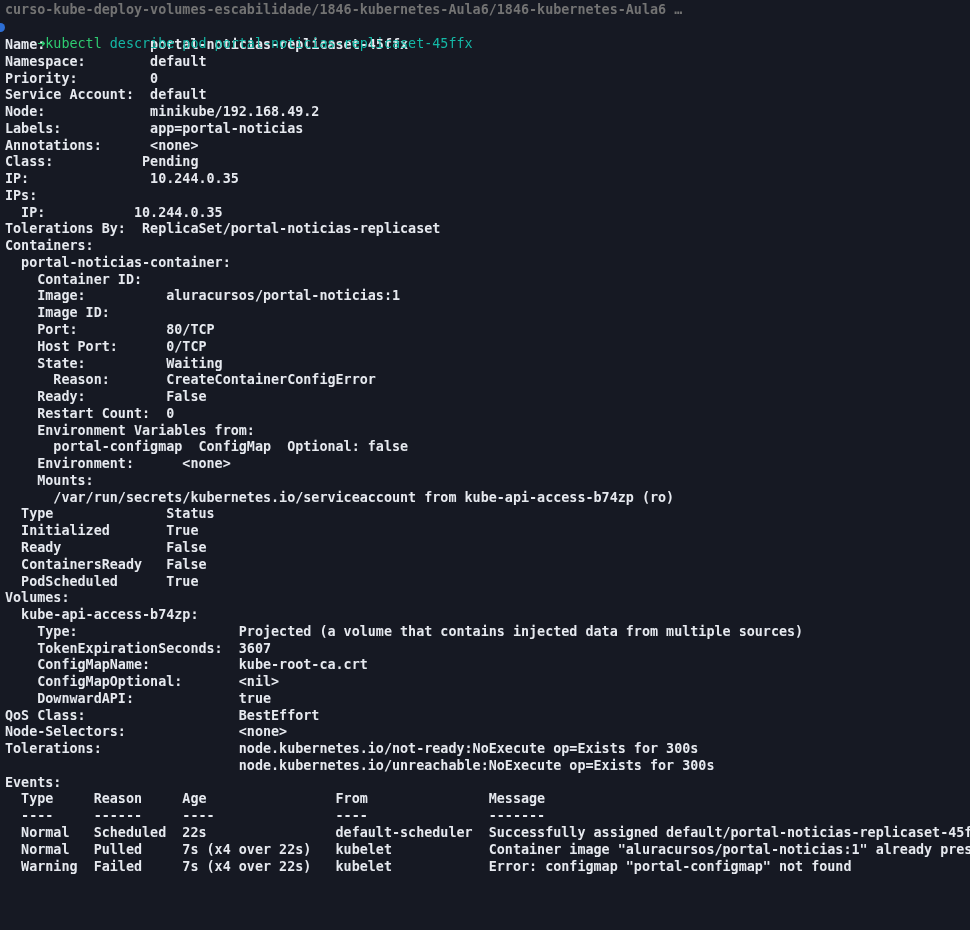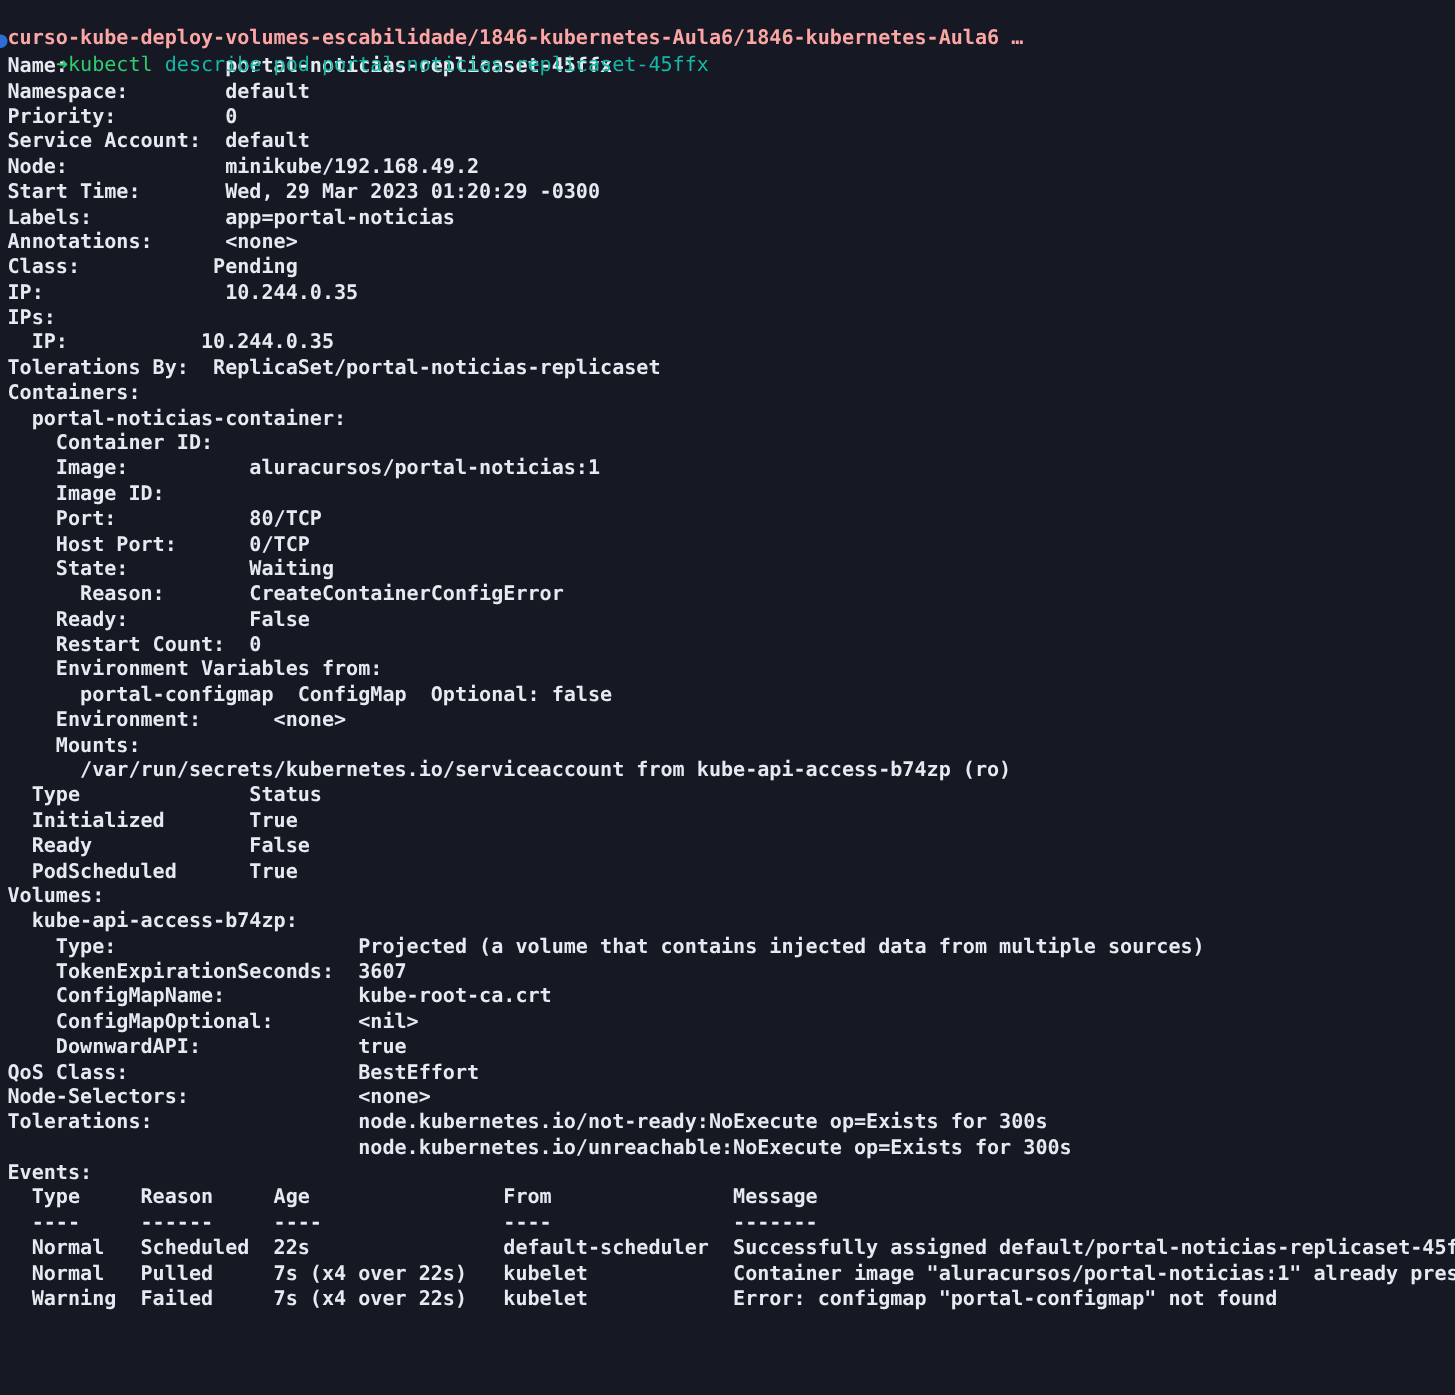--- a/index.html
+++ b/index.html
@@ -28,24 +28,24 @@
   }
   .line {
     white-space: pre;
     height: 16.78px;
     padding-left: 5px;
     box-sizing: border-box;
     letter-spacing: 0px;
     font-weight: bold;
   }
   .title-line {
-    color: #fca5a5;
+    color: #737373;
     font-weight: bold;
     height: 19px;
-    padding-top: 18px;
+    padding-top: 2px;
     white-space: pre;
     padding-left: 5px;
     box-sizing: border-box;
   }
   .prompt-line {
     white-space: pre;
     height: 18px;
     padding-left: 5px;
     box-sizing: border-box;
     position: relative;
@@ -85,21 +85,20 @@
   <div class="prompt-line">
     <span class="bullet"></span><span class="arrow">➜</span><span class="cmd-name">kubectl</span><span class="cmd-rest"> describe pod portal-noticias-replicaset-45ffx</span>
   </div>
 
   <div id="body-lines">
       <div class="line out">Name:             portal-noticias-replicaset-45ffx</div>
       <div class="line out">Namespace:        default</div>
       <div class="line out">Priority:         0</div>
       <div class="line out">Service Account:  default</div>
       <div class="line out">Node:             minikube/192.168.49.2</div>
-      <div class="line out">Start Time:       Wed, 29 Mar 2023 01:20:29 -0300</div>
       <div class="line out">Labels:           app=portal-noticias</div>
       <div class="line out">Annotations:      &lt;none&gt;</div>
       <div class="line out">Class:           Pending</div>
       <div class="line out">IP:               10.244.0.35</div>
       <div class="line out">IPs:</div>
       <div class="line out">  IP:           10.244.0.35</div>
       <div class="line out">Tolerations By:  ReplicaSet/portal-noticias-replicaset</div>
       <div class="line out">Containers:</div>
       <div class="line out">  portal-noticias-container:</div>
       <div class="line out">    Container ID:</div>
@@ -112,20 +111,21 @@
       <div class="line out">    Ready:          False</div>
       <div class="line out">    Restart Count:  0</div>
       <div class="line out">    Environment Variables from:</div>
       <div class="line out">      portal-configmap  ConfigMap  Optional: false</div>
       <div class="line out">    Environment:      &lt;none&gt;</div>
       <div class="line out">    Mounts:</div>
       <div class="line out">      /var/run/secrets/kubernetes.io/serviceaccount from kube-api-access-b74zp (ro)</div>
       <div class="line out">  Type              Status</div>
       <div class="line out">  Initialized       True</div>
       <div class="line out">  Ready             False</div>
+      <div class="line out">  ContainersReady   False</div>
       <div class="line out">  PodScheduled      True</div>
       <div class="line out">Volumes:</div>
       <div class="line out">  kube-api-access-b74zp:</div>
       <div class="line out">    Type:                    Projected (a volume that contains injected data from multiple sources)</div>
       <div class="line out">    TokenExpirationSeconds:  3607</div>
       <div class="line out">    ConfigMapName:           kube-root-ca.crt</div>
       <div class="line out">    ConfigMapOptional:       &lt;nil&gt;</div>
       <div class="line out">    DownwardAPI:             true</div>
       <div class="line out">QoS Class:                   BestEffort</div>
       <div class="line out">Node-Selectors:              &lt;none&gt;</div>

